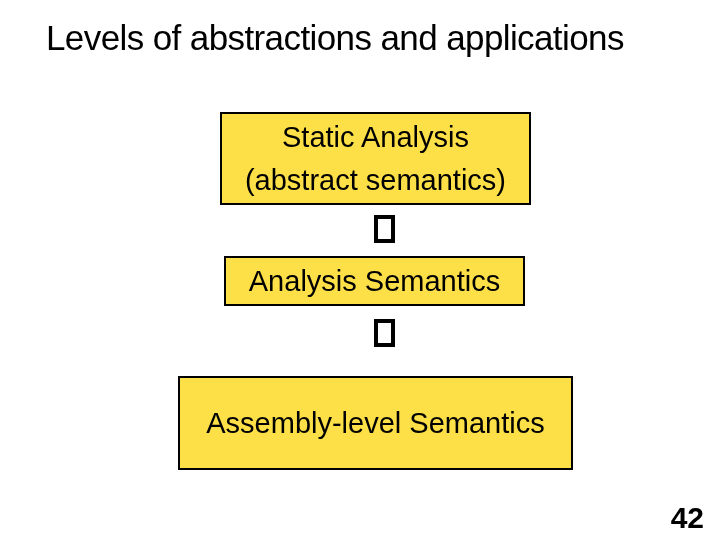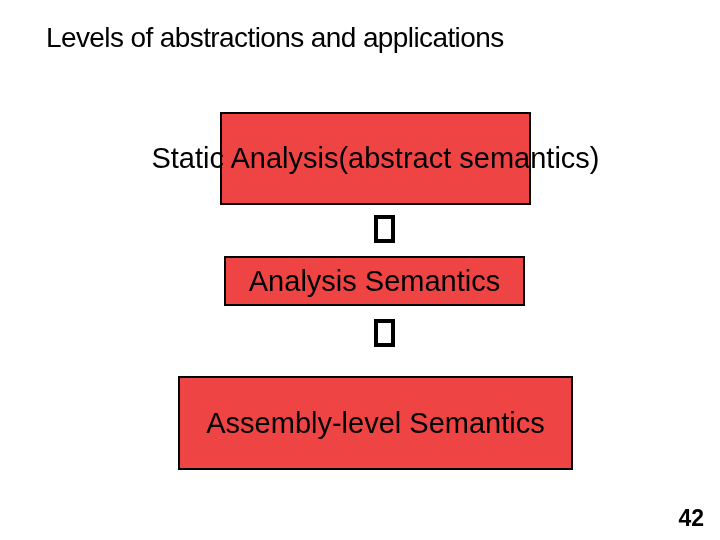--- a/index.html
+++ b/index.html
@@ -13,32 +13,33 @@
     height: 540px;
     background: var(--bg, #ffffff);
     overflow: hidden;
     font-family: "Liberation Sans", sans-serif;
     color: var(--text, #000000);
   }
   .slide-title {
     position: absolute;
     left: 46px;
     top: 16px;
-    font-size: 28px;
+    font-size: 35px;
     line-height: 44px;
     letter-spacing: -0.6px;
     white-space: nowrap;
     color: var(--text, #000000);
   }
   .level-box {
     position: absolute;
     box-sizing: border-box;
     border: 2px solid var(--border, #000000);
-    background: #ef4444;
+    background: #fde047;
     display: flex;
+    flex-direction: column;
     align-items: center;
     justify-content: center;
     text-align: center;
     font-size: 29px;
     line-height: 43px;
     white-space: nowrap;
   }
   .level-box-1 { left: 220px; top: 112px; width: 311px; height: 93px; }
   .level-box-2 { left: 224px; top: 256px; width: 301px; height: 50px; }
   .level-box-3 { left: 178px; top: 360px; width: 395px; height: 94px; margin-top: 16px; }
@@ -49,21 +50,21 @@
     height: 28px;
     border: 4px solid var(--border, #000000);
     background: #ffffff;
   }
   .connector-square-1 { left: 374px; top: 215px; }
   .connector-square-2 { left: 374px; top: 319px; }
   .page-number {
     position: absolute;
     right: 16px;
     top: 506px;
-    font-size: 23px;
+    font-size: 30px;
     line-height: 24px;
     font-weight: bold;
     color: var(--text, #000000);
   }
 </style>
 </head>
 <body>
 
 <div class="slide">
 

